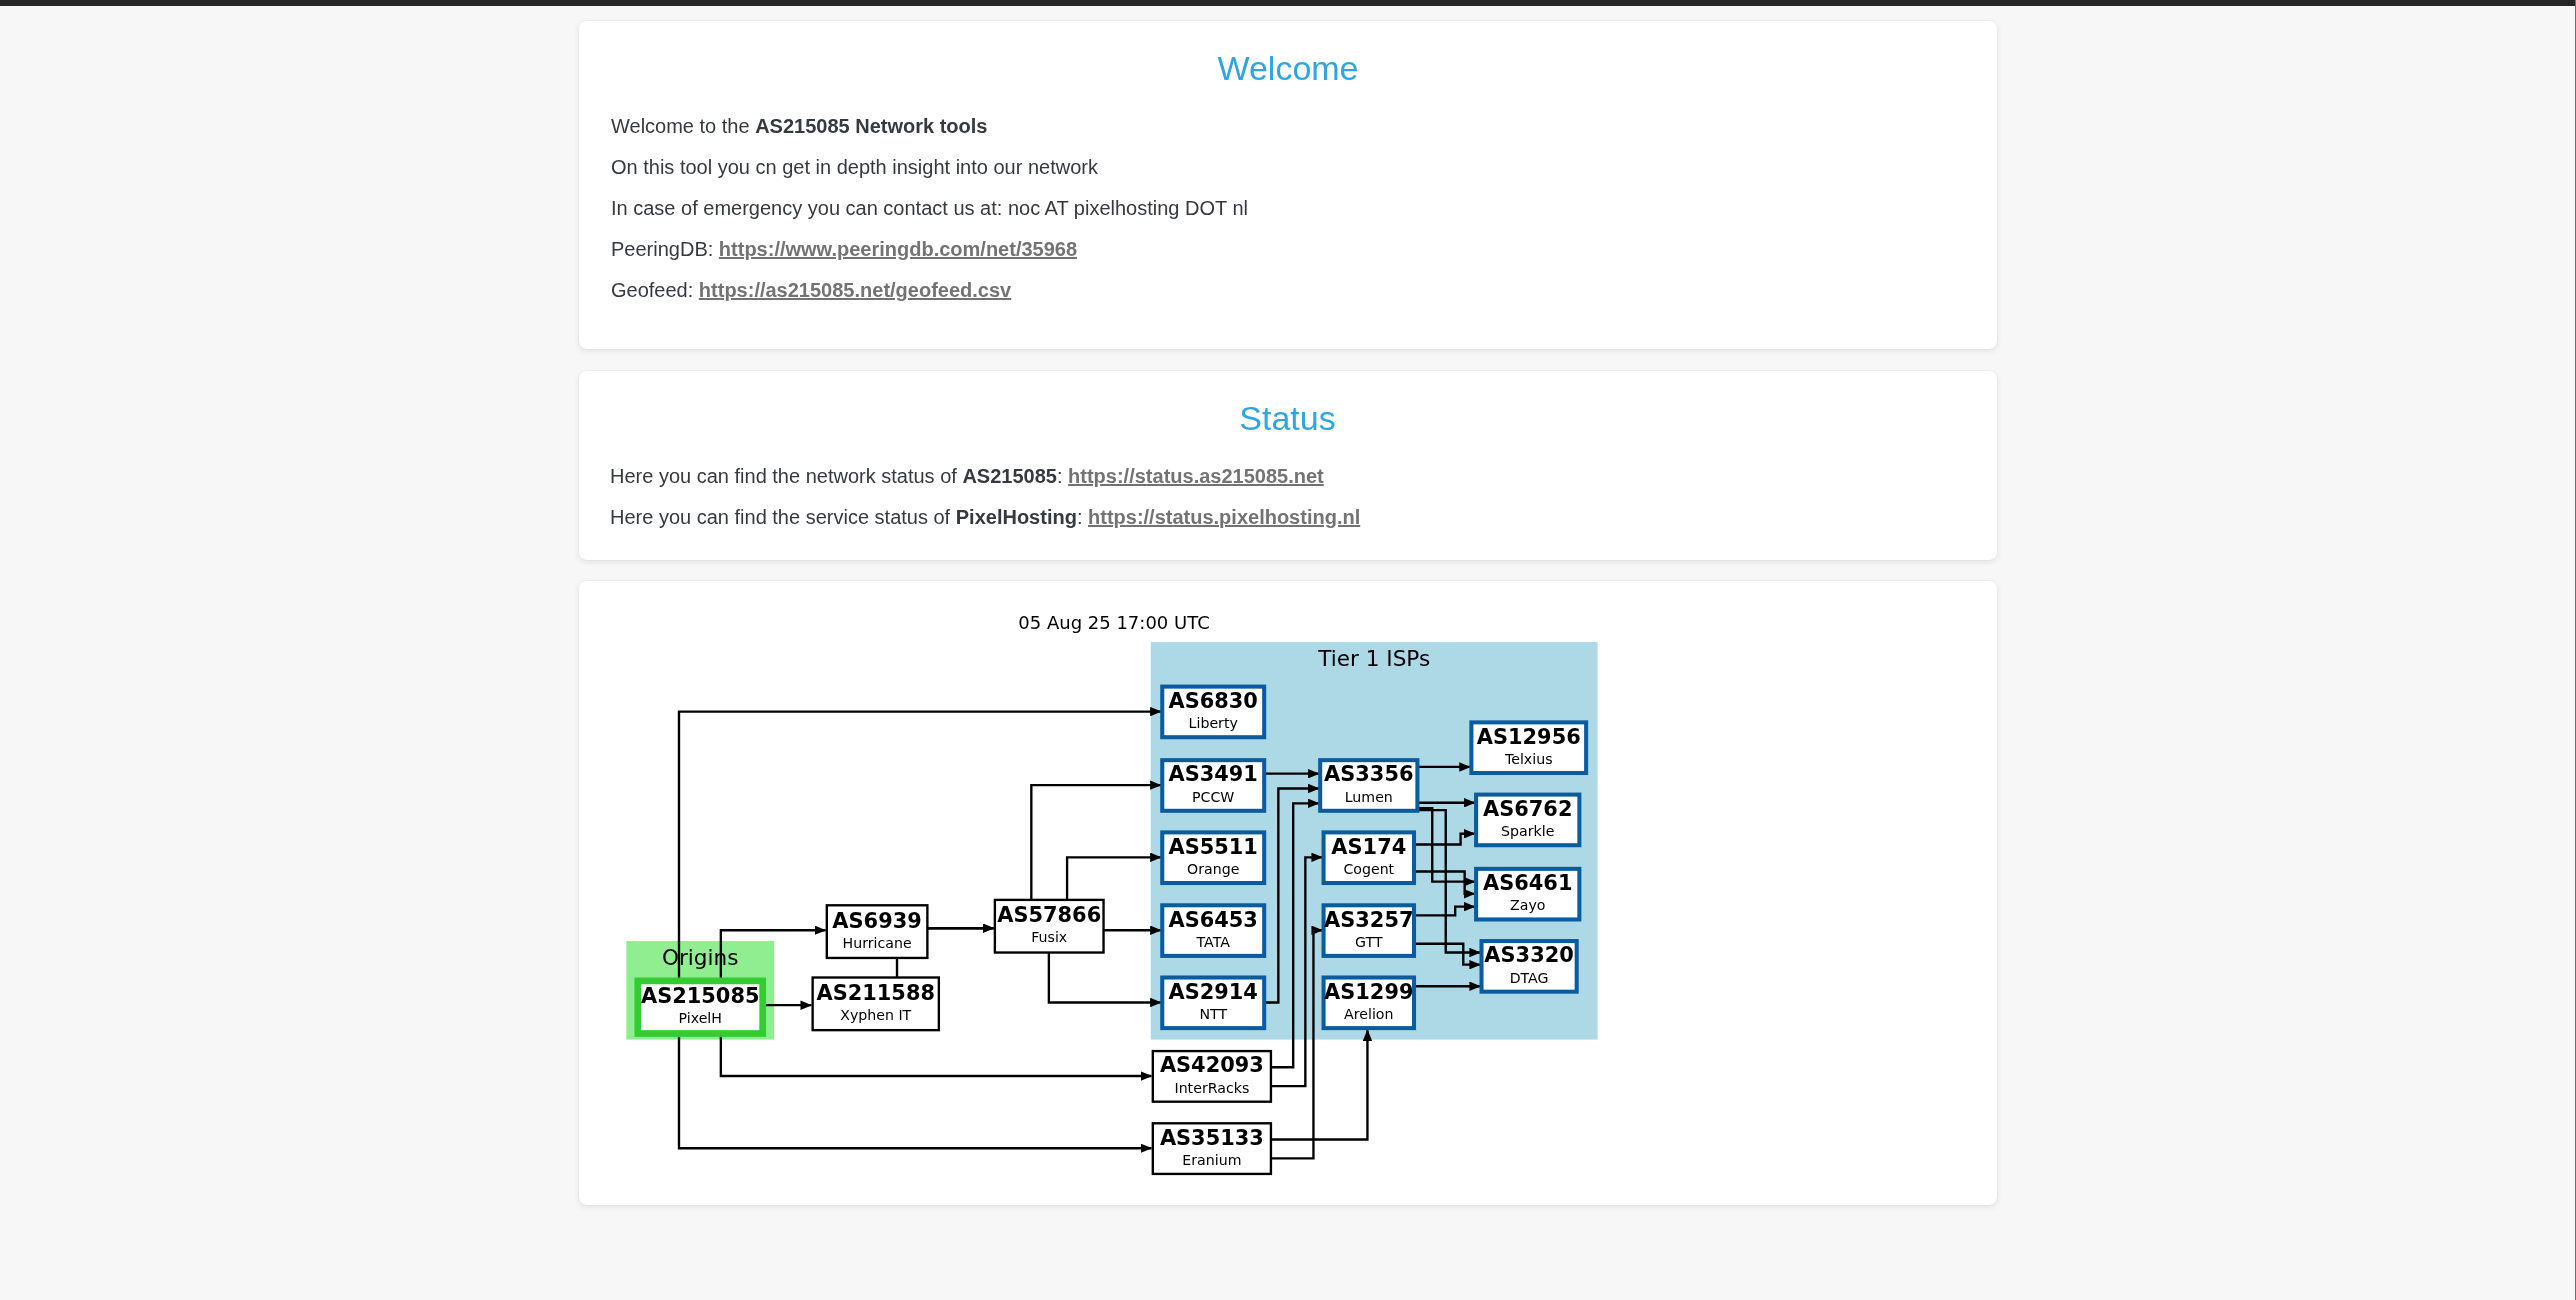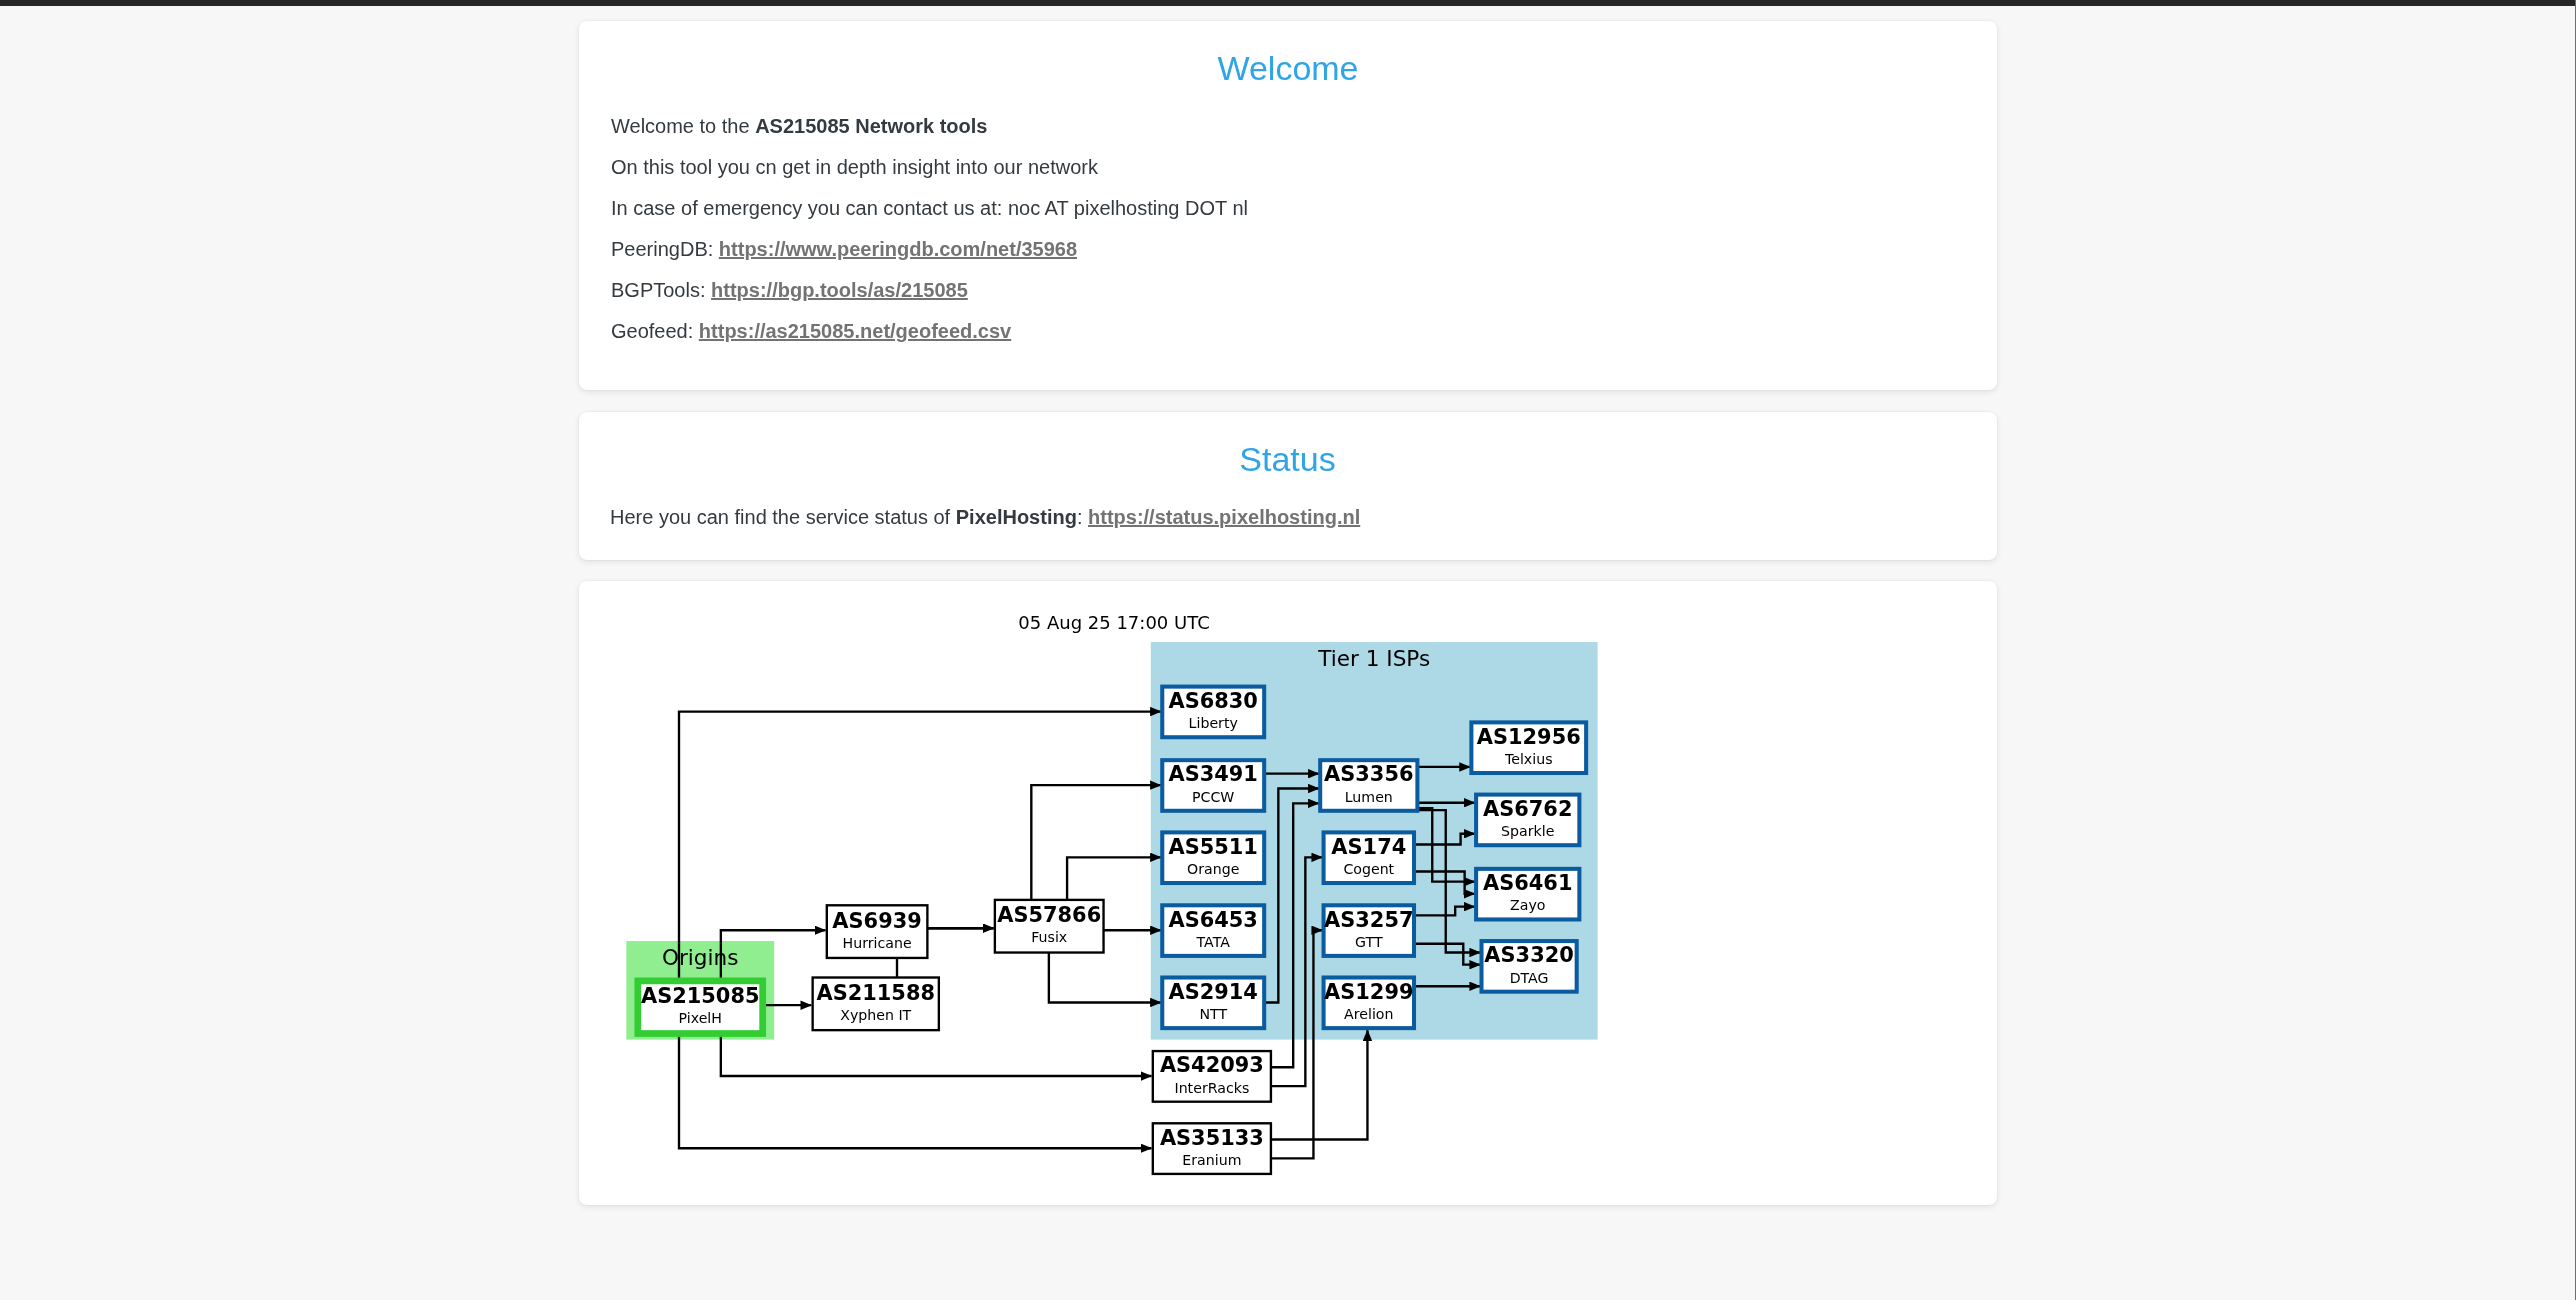--- a/index.html
+++ b/index.html
@@ -55,26 +55,26 @@
 <div class="right-edge"></div>
 
 <div class="main">
 
   <div class="card">
     <h2 class="card-title">Welcome</h2>
     <p class="body-line"><span>Welcome to the </span><b>AS215085 Network tools</b></p>
     <p class="body-line">On this tool you cn get in depth insight into our network</p>
     <p class="body-line">In case of emergency you can contact us at: noc AT pixelhosting DOT nl</p>
     <p class="body-line"><span>PeeringDB: </span><a class="page-link">https://www.peeringdb.com/net/35968</a></p>
-    <p class="body-line"><span>BGPTools: </span><a class="page-link">https://bgp.tools/as/215085</a></p>
     <p class="body-line" style="margin-bottom:20px;"><span>Geofeed: </span><a class="page-link">https://as215085.net/geofeed.csv</a></p>
   </div>
 
   <div class="card">
     <h2 class="card-title">Status</h2>
+    <p class="body-line"><span>Here you can find the network status of </span><b>AS215085</b><span>: </span><a class="page-link">https://status.as215085.net</a></p>
     <p class="body-line" style="margin-bottom:4px;"><span>Here you can find the service status of </span><b>PixelHosting</b><span>: </span><a class="page-link">https://status.pixelhosting.nl</a></p>
   </div>
 
   <div class="card">
     <div class="map-timestamp">05 Aug 25 17:00 UTC</div>
     <div class="map-wrap">
       <svg id="network-map" width="978" height="534" xmlns="http://www.w3.org/2000/svg" viewBox="0 0 1449 791">
           <defs>
             <marker id="arrow" markerWidth="18" markerHeight="14" refX="16" refY="7" orient="auto" markerUnits="userSpaceOnUse">
               <path d="M0,0 L17,7 L0,14 z" fill="#000000"></path>

